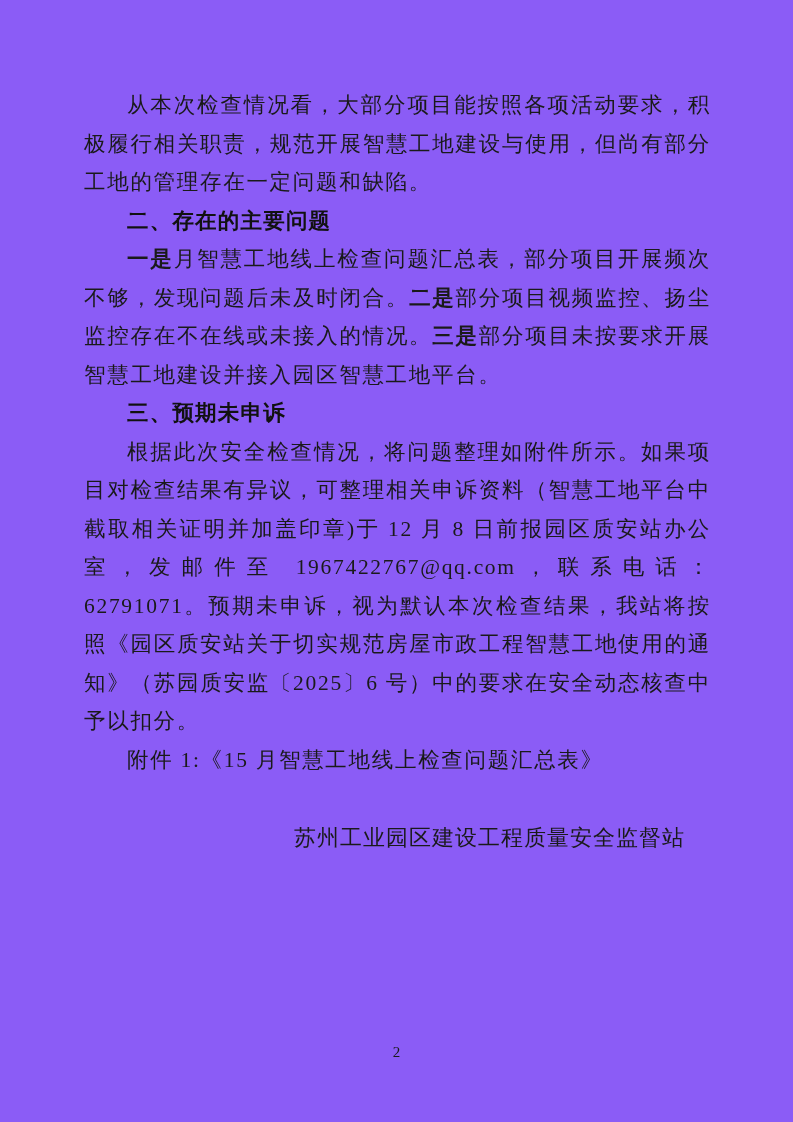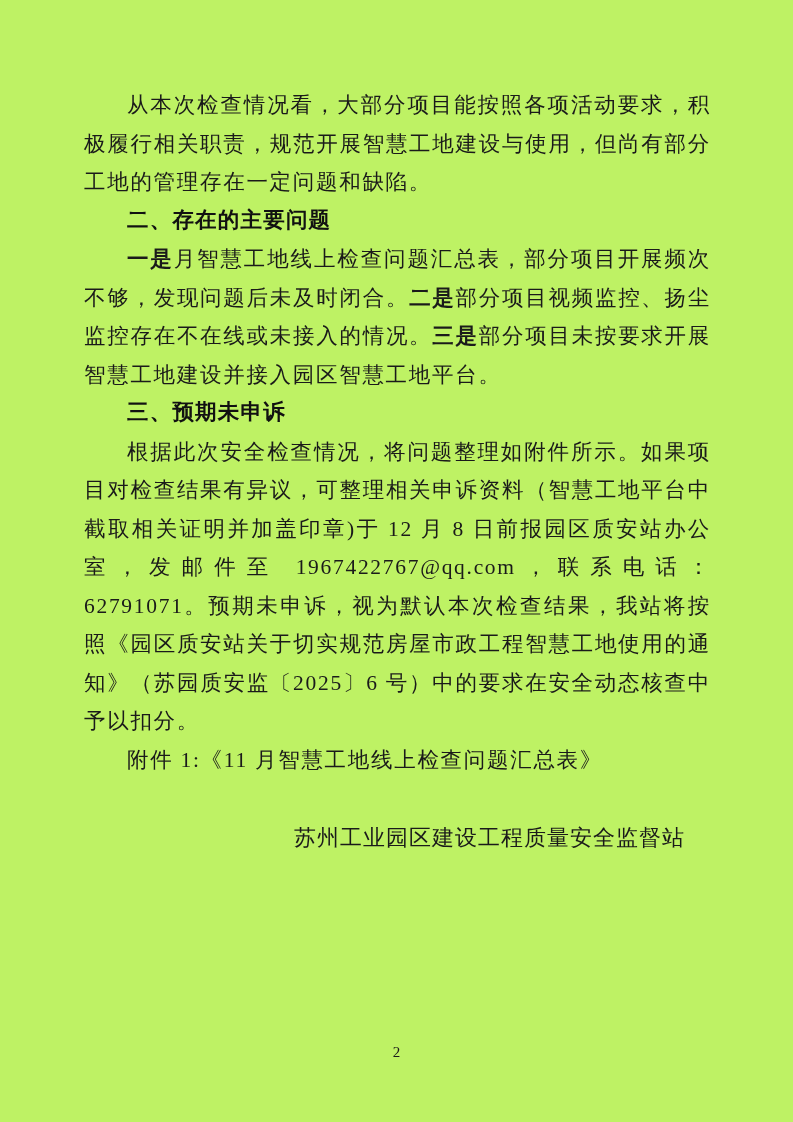--- a/index.html
+++ b/index.html
@@ -4,21 +4,21 @@
 <style>
   html, body {
     margin: 0;
     padding: 0;
     background: #ffffff;
   }
   .page {
     position: relative;
     width: 793px;
     height: 1122px;
-    background: #bef264;
+    background: #8b5cf6;
     overflow: hidden;
     color: #1a1a1a;
   }
   .doc-body {
     position: absolute;
     left: 84px;
     top: 86px;
     width: 627px;
     font-family: "Liberation Serif", "DejaVu Serif", serif;
     font-size: 21.5px;
@@ -26,21 +26,21 @@
     letter-spacing: 1.7px;
     text-align: justify;
   }
   .body-para {
     margin: 0;
     text-indent: 2em;
   }
   .doc-heading {
     margin: 0;
     text-indent: 2em;
-    font-family: Liberation Mono, monospace;
+    font-family: Liberation Serif, serif;
     font-weight: 700;
     font-size: 21.5px;
     line-height: 38.5px;
     letter-spacing: 1.2px;
     text-align: left;
     color: #111111;
   }
   .bold-run {
     font-family: Liberation Sans, sans-serif;
     font-weight: 700;
@@ -90,21 +90,21 @@
     <p class="body-para">从本次检查情况看，大部分项目能按照各项活动要求，积极履行相关职责，规范开展智慧工地建设与使用，但尚有部分工地的管理存在一定问题和缺陷。</p>
 
     <h2 class="doc-heading">二、存在的主要问题</h2>
 
     <p class="body-para"><span class="bold-run">一是</span><span>月智慧工地线上检查问题汇总表，部分项目开展频次不够，发现问题后未及时闭合。</span><span class="bold-run">二是</span><span>部分项目视频监控、扬尘监控存在不在线或未接入的情况。</span><span class="bold-run">三是</span><span>部分项目未按要求开展智慧工地建设并接入园区智慧工地平台。</span></p>
 
     <h2 class="doc-heading">三、预期未申诉</h2>
 
     <p class="body-para">根据此次安全检查情况，将问题整理如附件所示。如果项目对检查结果有异议，可整理相关申诉资料（智慧工地平台中截取相关证明并加盖印章)于 12 月 8 日前报园区质安站办公室，发邮件至 1967422767@qq.com，联系电话：62791071。预期未申诉，视为默认本次检查结果，我站将按照《园区质安站关于切实规范房屋市政工程智慧工地使用的通知》（苏园质安监〔2025〕6 号）中的要求在安全动态核查中予以扣分。</p>
 
-    <p class="attachment-para">附件 1:《11 月智慧工地线上检查问题汇总表》</p>
+    <p class="attachment-para">附件 1:《15 月智慧工地线上检查问题汇总表》</p>
 
   </div>
 
   <div class="signature-block">
     <span class="signature-org">苏州工业园区建设工程质量安全监督站</span>
   </div>
 
   <div class="page-number">2</div>
 
 </div>

